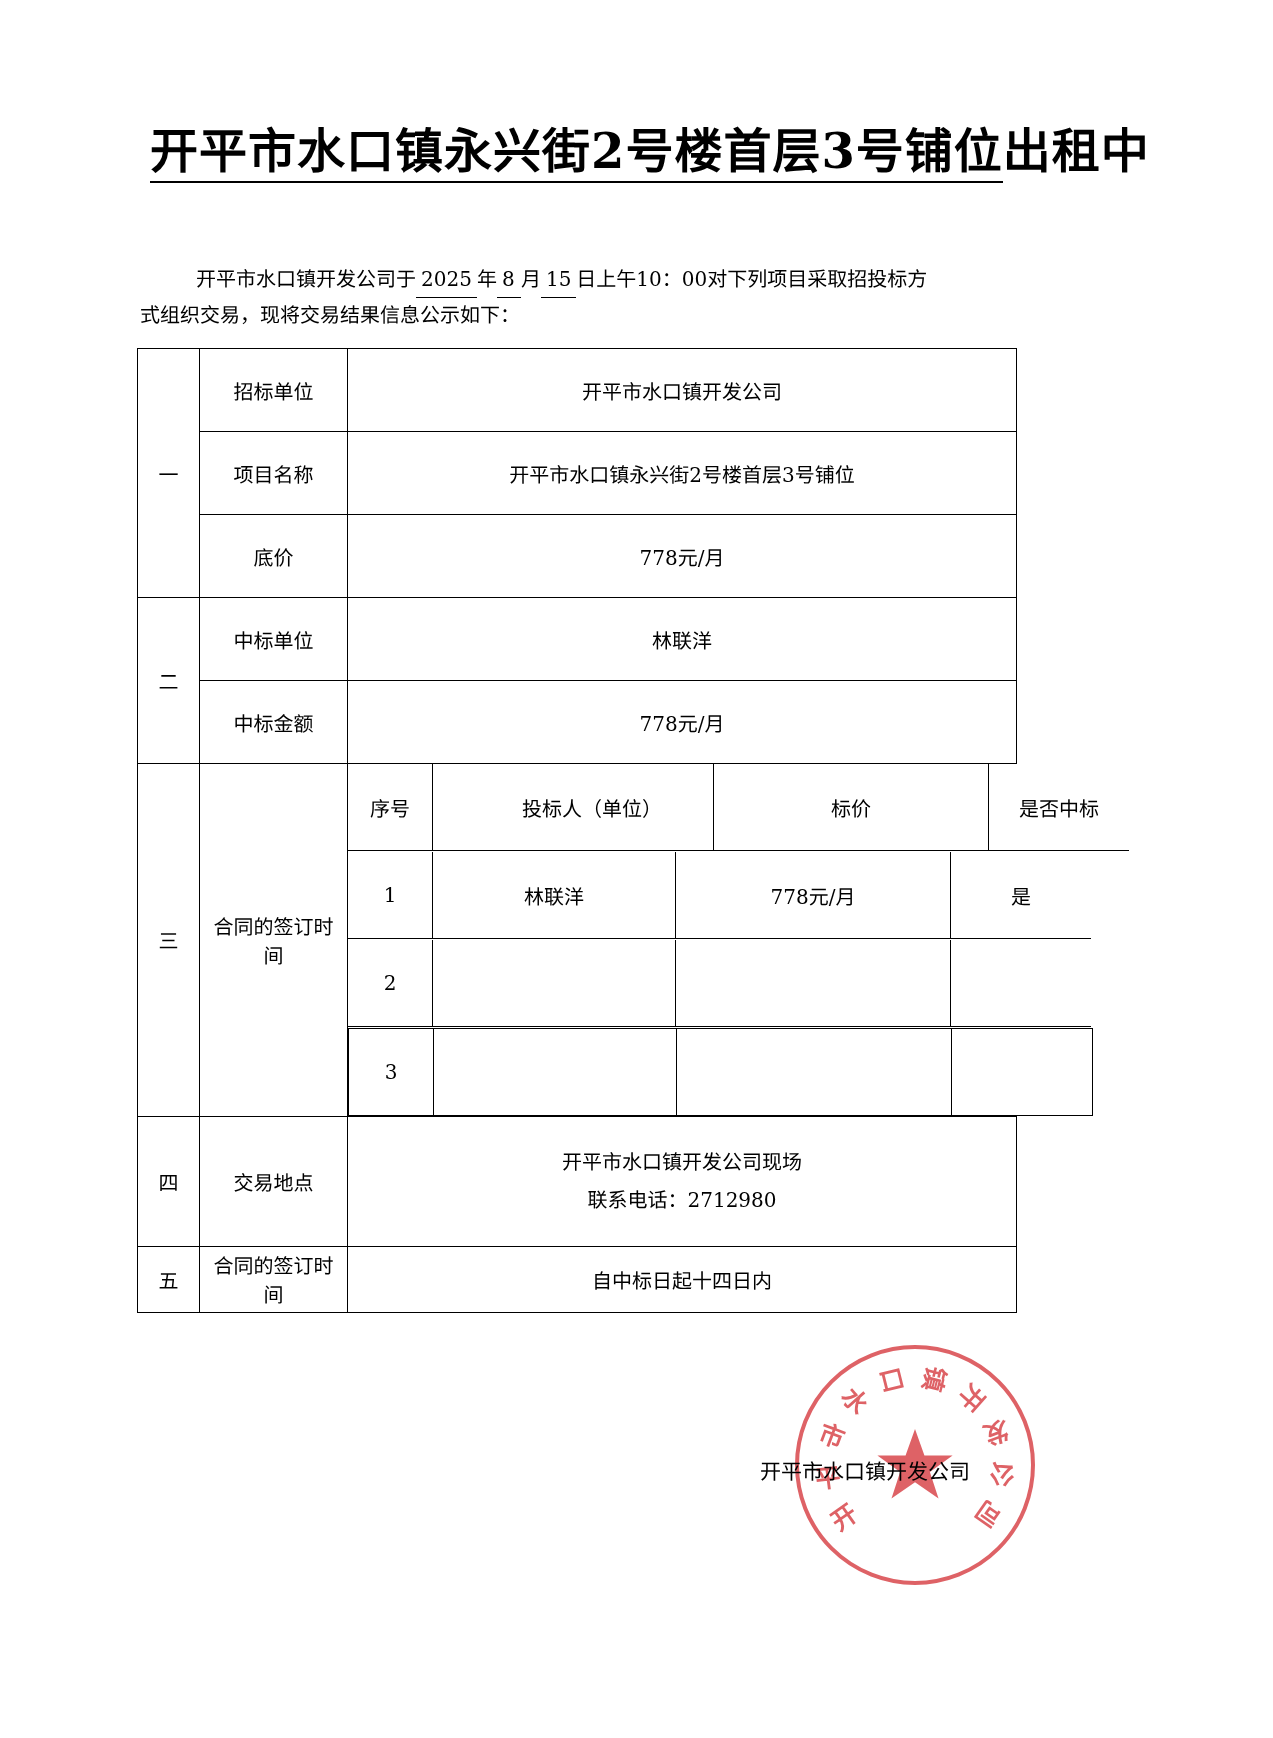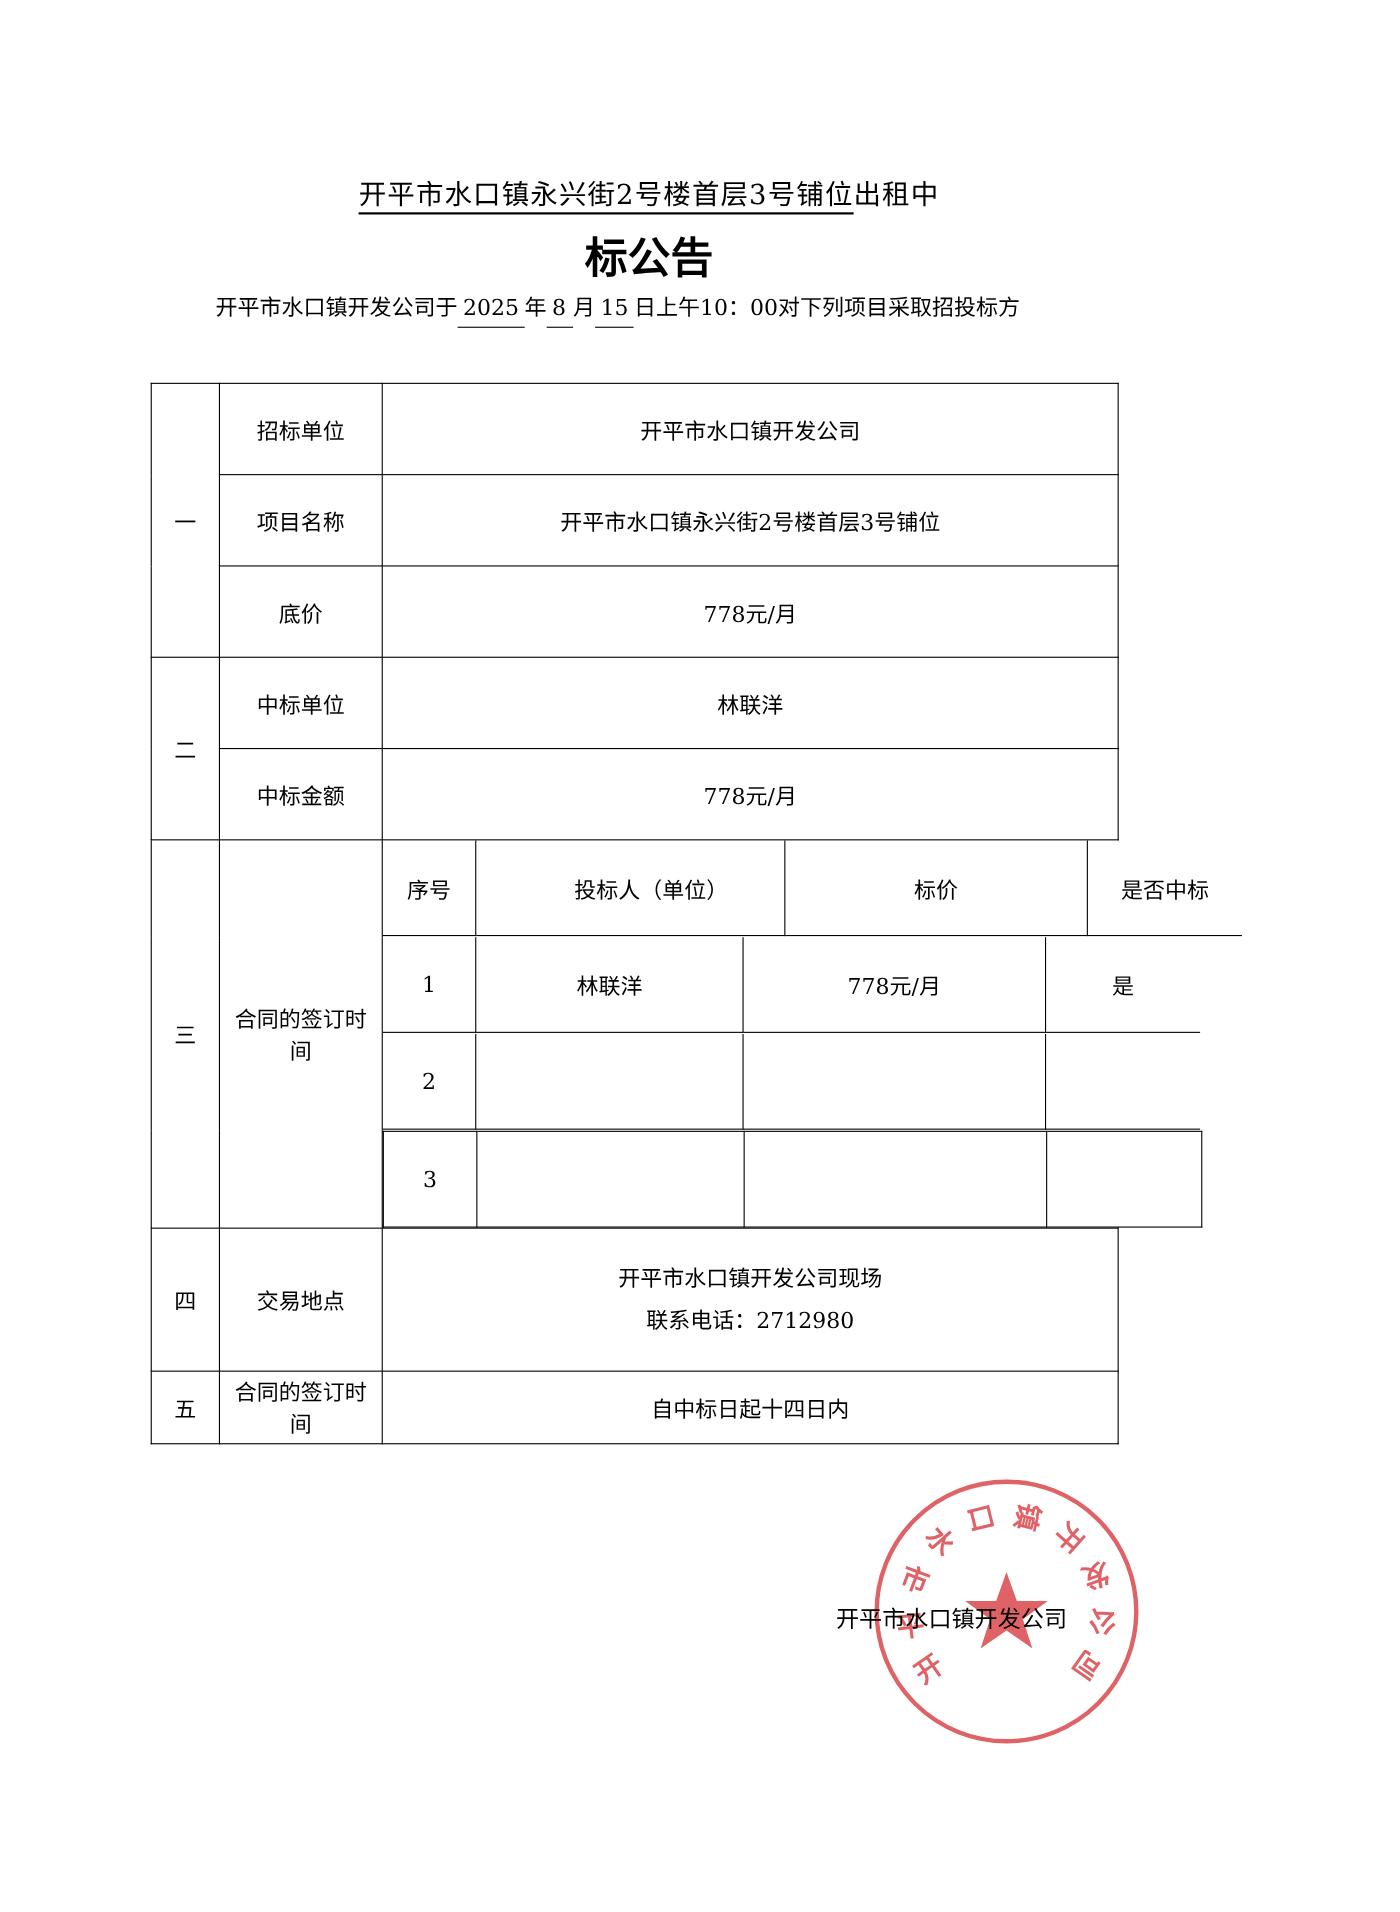--- a/index.html
+++ b/index.html
@@ -25,26 +25,25 @@
 
   
   .title-block {
     position: absolute;
     left: 150px;
     top: 125px;
     width: 880px;
     text-align: center;
   }
   .title-line1 {
-    font-size: 25px;
-    font-weight: normal;
+    font-size: 48px;
+    font-weight: bold;
     letter-spacing: 1px;
     line-height: 52px;
     white-space: nowrap;
-    margin-top: 26px;
   }
   .title-line1 .underline-seg {
     border-bottom: 2px solid #000;
     padding-bottom: 2px;
   }
   .title-line2 {
     font-size: 39px;
     font-weight: bold;
     line-height: 52px;
     margin-top: 6px;
@@ -156,25 +155,25 @@
     transform-origin: 0 0;
   }
 </style>
 </head>
 <body>
 
 <div class="page">
 
   <div class="title-block">
     <div class="title-line1"><span class="underline-seg">开平市水口镇永兴街2号楼首层3号铺位</span><span>出租中</span></div>
-    <div class="title-line2">标公告</div>
   </div>
 
   <div class="intro">
     <span class="indent"></span><span>开平市水口镇开发公司于</span><span class="u">2025</span><span>年</span><span class="u">8</span><span>月</span><span class="u">15</span><span>日</span><span>上午10：00对下列项目采取招投标方</span>
+    <div>式组织交易，现将交易结果信息公示如下：</div>
   </div>
 
   <table class="main">
     <colgroup>
       <col class="c-idx">
         <col class="c-lbl">
         <col class="c-val">
     </colgroup>
     <tbody>
 

